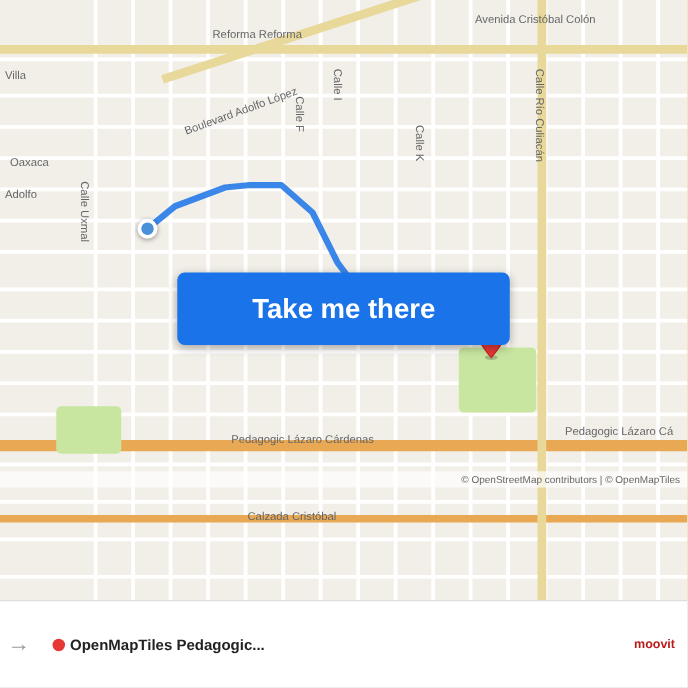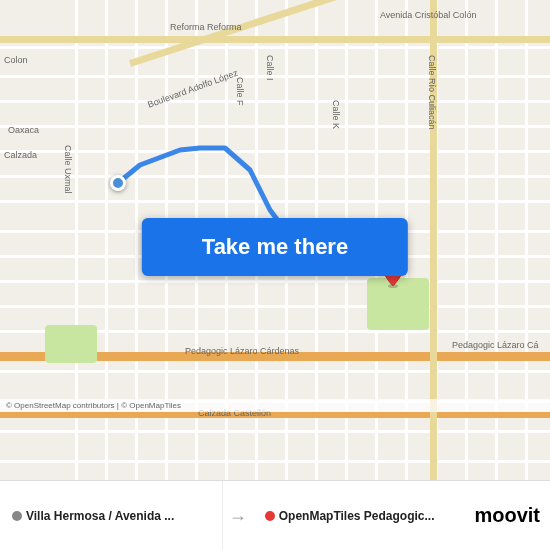--- a/index.html
+++ b/index.html
@@ -185,33 +185,33 @@
       font-size: 18px;
     }
 
     .moovit-logo {
       display: flex;
       align-items: center;
       padding: 0 10px 0 0;
     }
 
     .moovit-text {
-      font-size: 20px;
+      font-size: 10px;
       font-weight: bold;
-      color: #000000;
+      color: #b91c1c;
     }
 
     .attribution {
       position: absolute;
-      bottom: 68px;
+      bottom: 90px;
       left: 0;
       right: 0;
       font-size: 8px;
       color: #666;
-      text-align: left;
+      text-align: right;
       padding: 2px 6px;
       background: rgba(255,255,255,0.7);
       z-index: 15;
     }
   </style>
 </head>
 <body>
 
 <div id="map-container">
   <div class="map-bg"></div>
@@ -269,46 +269,40 @@
 
   <div class="dest-marker" style="left:380px; top:252px;">
     <svg width="26" height="36" viewBox="0 0 26 36">
       <ellipse cx="13" cy="34" rx="5" ry="2" fill="rgba(0,0,0,0.2)"></ellipse>
       <path d="M13 0 C6 0 1 5.4 1 12 C1 21 13 34 13 34 C13 34 25 21 25 12 C25 5.4 20 0 13 0Z" fill="#e53935" stroke="#c62828" stroke-width="1"></path>
       <circle cx="13" cy="12" r="5" fill="#fff"></circle>
     </svg>
   </div>
 
   <span class="street-label" style="left:380px; top:10px;">Avenida Cristóbal Colón</span>
-  <span class="street-label" style="left:4px; top:55px;">Colon</span>
+  <span class="street-label" style="left:4px; top:55px;">Villa</span>
   <span class="street-label" style="left:170px; top:22px;">Reforma Reforma</span>
   <span class="street-label" style="left:270px; top:50px; transform:rotate(90deg);">Calle I</span>
   <span class="street-label" style="left:240px; top:72px; transform:rotate(90deg);">Calle F</span>
   <span class="street-label" style="left:336px; top:95px; transform:rotate(90deg);">Calle K</span>
   <span class="street-label" style="left:432px; top:50px; transform:rotate(90deg);">Calle Río Culiacán</span>
   <span class="street-label" style="left:8px; top:125px;">Oaxaca</span>
-  <span class="street-label" style="left:4px; top:150px;">Calzada</span>
+  <span class="street-label" style="left:4px; top:150px;">Adolfo</span>
   <span class="street-label" style="left:68px; top:140px; transform:rotate(90deg);">Calle Uxmal</span>
   <span class="street-label" style="left:148px; top:100px; transform:rotate(-20deg);">Boulevard Adolfo López</span>
   <span class="street-label" style="left:185px; top:346px;">Pedagogic Lázaro Cárdenas</span>
   <span class="street-label" style="left:452px; top:340px;">Pedagogic Lázaro Cá</span>
-  <span class="street-label" style="left:198px; top:408px;">Calzada Castellón</span>
+  <span class="street-label" style="left:198px; top:408px;">Calzada Cristóbal</span>
 
   <button class="take-me-btn">Take me there</button>
 
   <div class="attribution">© OpenStreetMap contributors | © OpenMapTiles</div>
 </div>
 
 <div id="bottom-bar">
-  <div class="bottom-from">
-    <div class="bottom-label-row">
-      <div class="dot-from"></div>
-      <span class="bottom-name">Villa Hermosa / Avenida ...</span>
-    </div>
-  </div>
   <div class="arrow-sep">
     <span>→</span>
   </div>
   <div class="bottom-to">
     <div class="bottom-label-row">
       <div class="dot-to"></div>
       <span class="bottom-name">OpenMapTiles Pedagogic...</span>
     </div>
   </div>
   <div class="moovit-logo">

